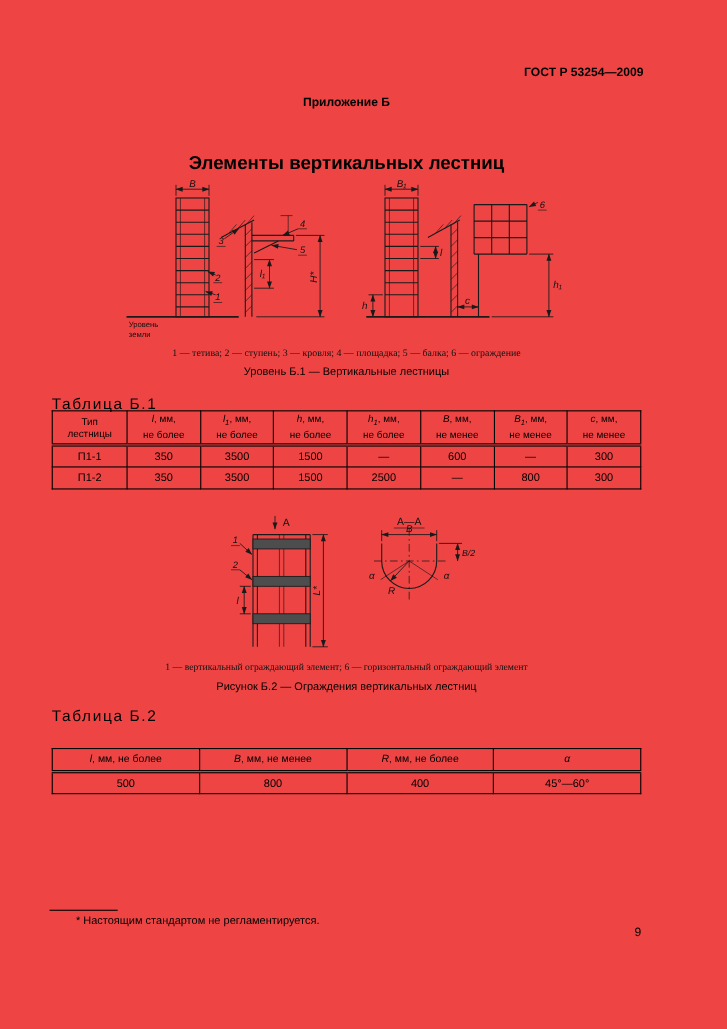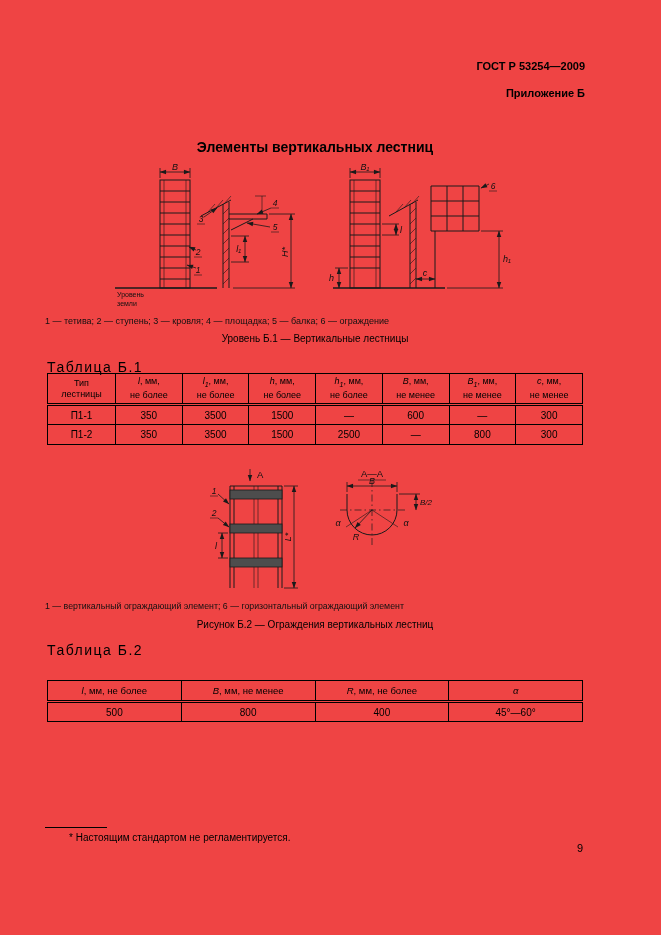--- a/index.html
+++ b/index.html
@@ -3,28 +3,28 @@
 <meta charset="utf-8">
 <style>
   * { margin:0; padding:0; box-sizing:border-box; }
   html,body { background:#e8e8e8; }
   body { font-family:"Liberation Sans", sans-serif; color:#000; }
   .page { position:relative; width:661px; height:935px; background:#ef4444; overflow:hidden; }
 
   .doc-header { position:absolute; top:60px; right:76px; font-weight:700; font-size:11px; }
   .content { position:absolute; left:45px; top:0; width:540px; height:100%; }
 
-  .appendix { position:absolute; top:86px; width:100%; text-align:right; font-weight:700; font-size:11px; line-height:14px; }
-  .section-title { position:absolute; top:139px; width:100%; text-align:center; font-weight:700; font-size:14px; }
+  .appendix { position:absolute; top:86px; width:100%; text-align:center; font-weight:700; font-size:11px; line-height:14px; }
+  .section-title { position:absolute; top:139px; width:100%; text-align:center; font-weight:700; font-size:17px; }
 
   .fig { position:absolute; left:50%; transform:translateX(-50%); }
   .fig1 { top:162px; }
   .fig2 { top:466px; }
 
-  .legend { position:absolute; width:100%; color:#111; }
+  .legend { position:absolute; width:100%; text-align:center; color:#111;font-family:Liberation Serif, serif; }
   .legend1 { top:316px; font-size:9px; }
   .legend2 { top:601px; font-size:8.8px; }
   .figcap { position:absolute; width:100%; text-align:center; font-size:10px; }
   .figcap1 { top:333px; }
   .figcap2 { top:619px; }
 
   .tbl-label { position:absolute; left:2px; font-size:14px; letter-spacing:1.5px;text-align:right; }
   .tbl1-label { top:359px; }
   .tbl2-label { top:642px; }
 

